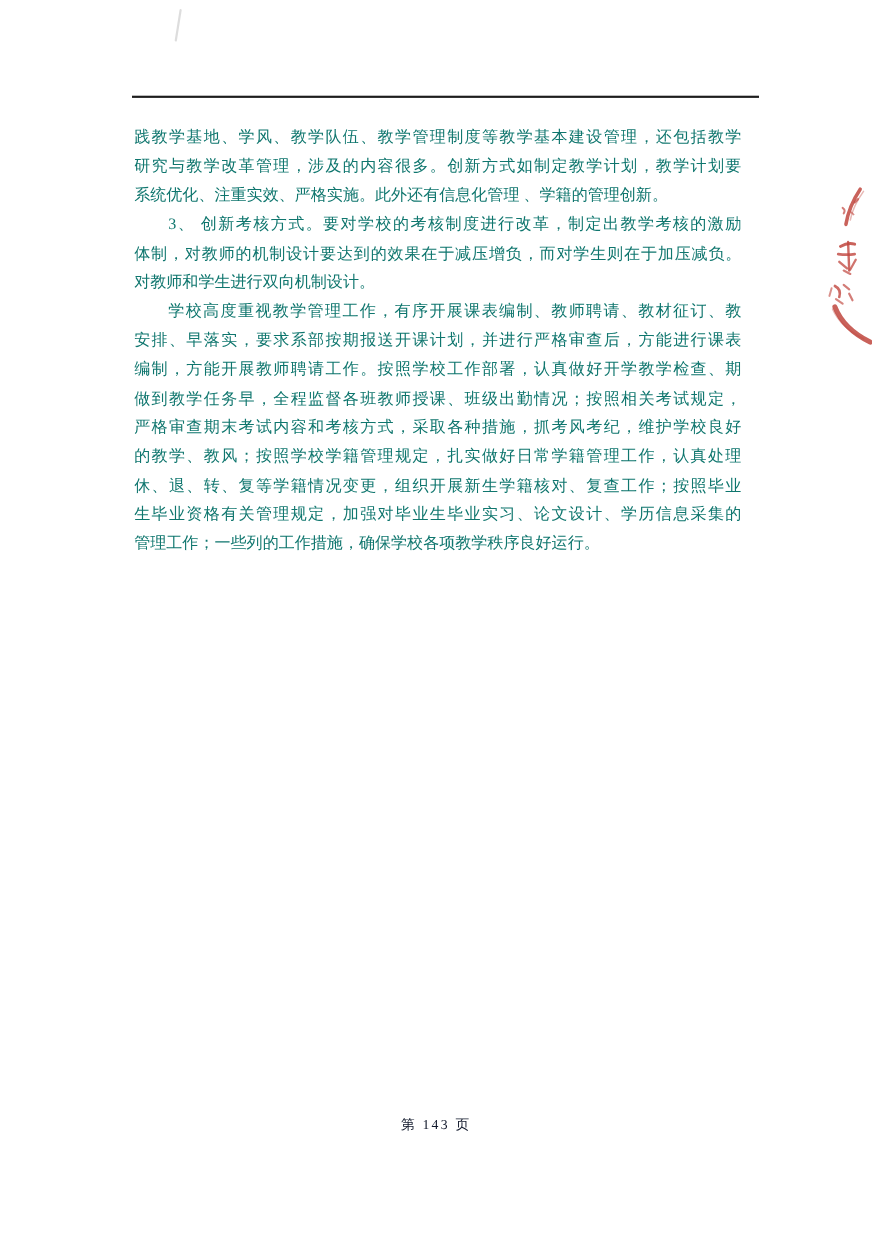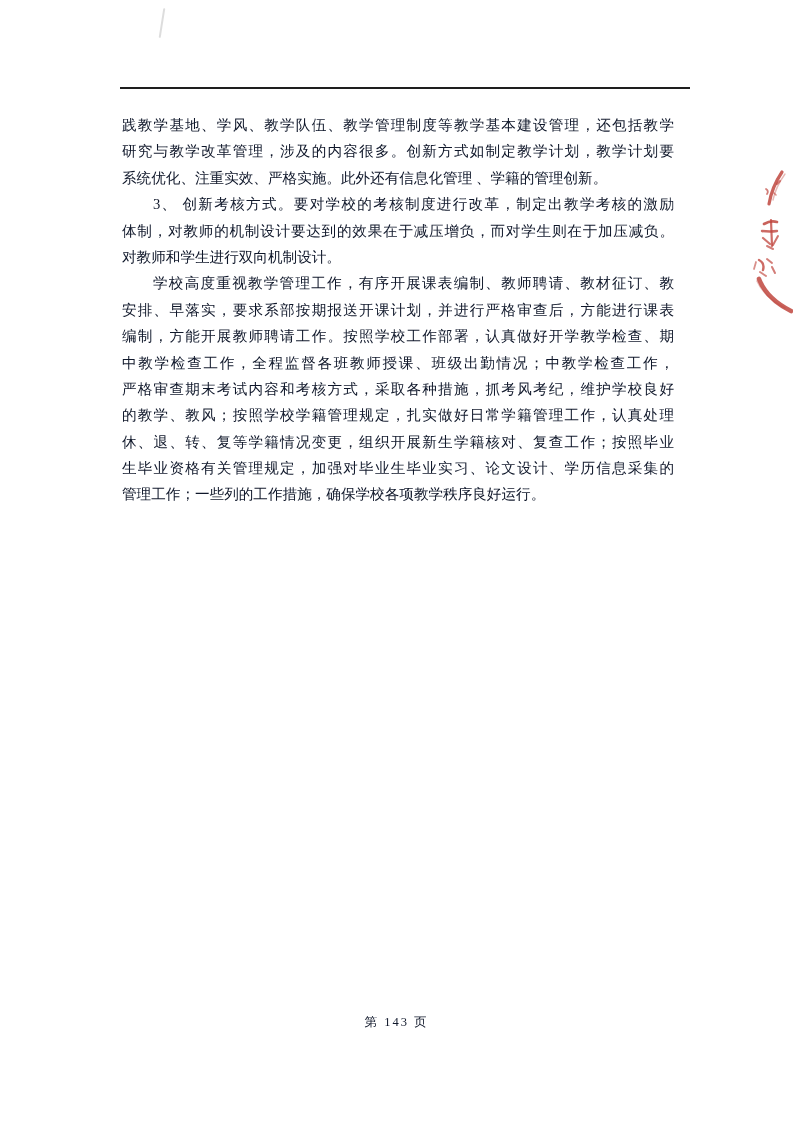--- a/index.html
+++ b/index.html
@@ -37,21 +37,21 @@
     height: 2px;
     background: #1e1e1e;
   }
   
   .body-text {
     position: absolute;
     top: 112px;
     left: 122px;
     width: 552px;
     font-size: 14.6px;
-    color: #0f172a;
+    color: #0f766e;
   }
   .line {
     height: 26.4px;
     line-height: 26.4px;
     text-align: justify;
     text-align-last: justify;
     overflow: hidden;
     white-space: normal;
   }
   .line.last {
@@ -103,21 +103,21 @@
   <div class="body-text">
       <div class="line">践教学基地、学风、教学队伍、教学管理制度等教学基本建设管理，还包括教学</div>
       <div class="line">研究与教学改革管理，涉及的内容很多。创新方式如制定教学计划，教学计划要</div>
       <div class="line last">系统优化、注重实效、严格实施。此外还有信息化管理 、学籍的管理创新。</div>
       <div class="line indent">3、 创新考核方式。要对学校的考核制度进行改革，制定出教学考核的激励</div>
       <div class="line">体制，对教师的机制设计要达到的效果在于减压增负，而对学生则在于加压减负。</div>
       <div class="line last">对教师和学生进行双向机制设计。</div>
       <div class="line indent">学校高度重视教学管理工作，有序开展课表编制、教师聘请、教材征订、教</div>
       <div class="line">安排、早落实，要求系部按期报送开课计划，并进行严格审查后，方能进行课表</div>
       <div class="line">编制，方能开展教师聘请工作。按照学校工作部署，认真做好开学教学检查、期</div>
-      <div class="line">中教学检查工作，全程监督各班教师授课、班级出勤情况；中教学检查工作，</div>
+      <div class="line">做到教学任务早，全程监督各班教师授课、班级出勤情况；按照相关考试规定，</div>
       <div class="line">严格审查期末考试内容和考核方式，采取各种措施，抓考风考纪，维护学校良好</div>
       <div class="line">的教学、教风；按照学校学籍管理规定，扎实做好日常学籍管理工作，认真处理</div>
       <div class="line">休、退、转、复等学籍情况变更，组织开展新生学籍核对、复查工作；按照毕业</div>
       <div class="line">生毕业资格有关管理规定，加强对毕业生毕业实习、论文设计、学历信息采集的</div>
       <div class="line last">管理工作；一些列的工作措施，确保学校各项教学秩序良好运行。</div>
     </div>
 
   <svg class="seal" viewBox="0 0 49 160" xmlns="http://www.w3.org/2000/svg">
     <g stroke="#c0463e" fill="none" stroke-linecap="round">
 

